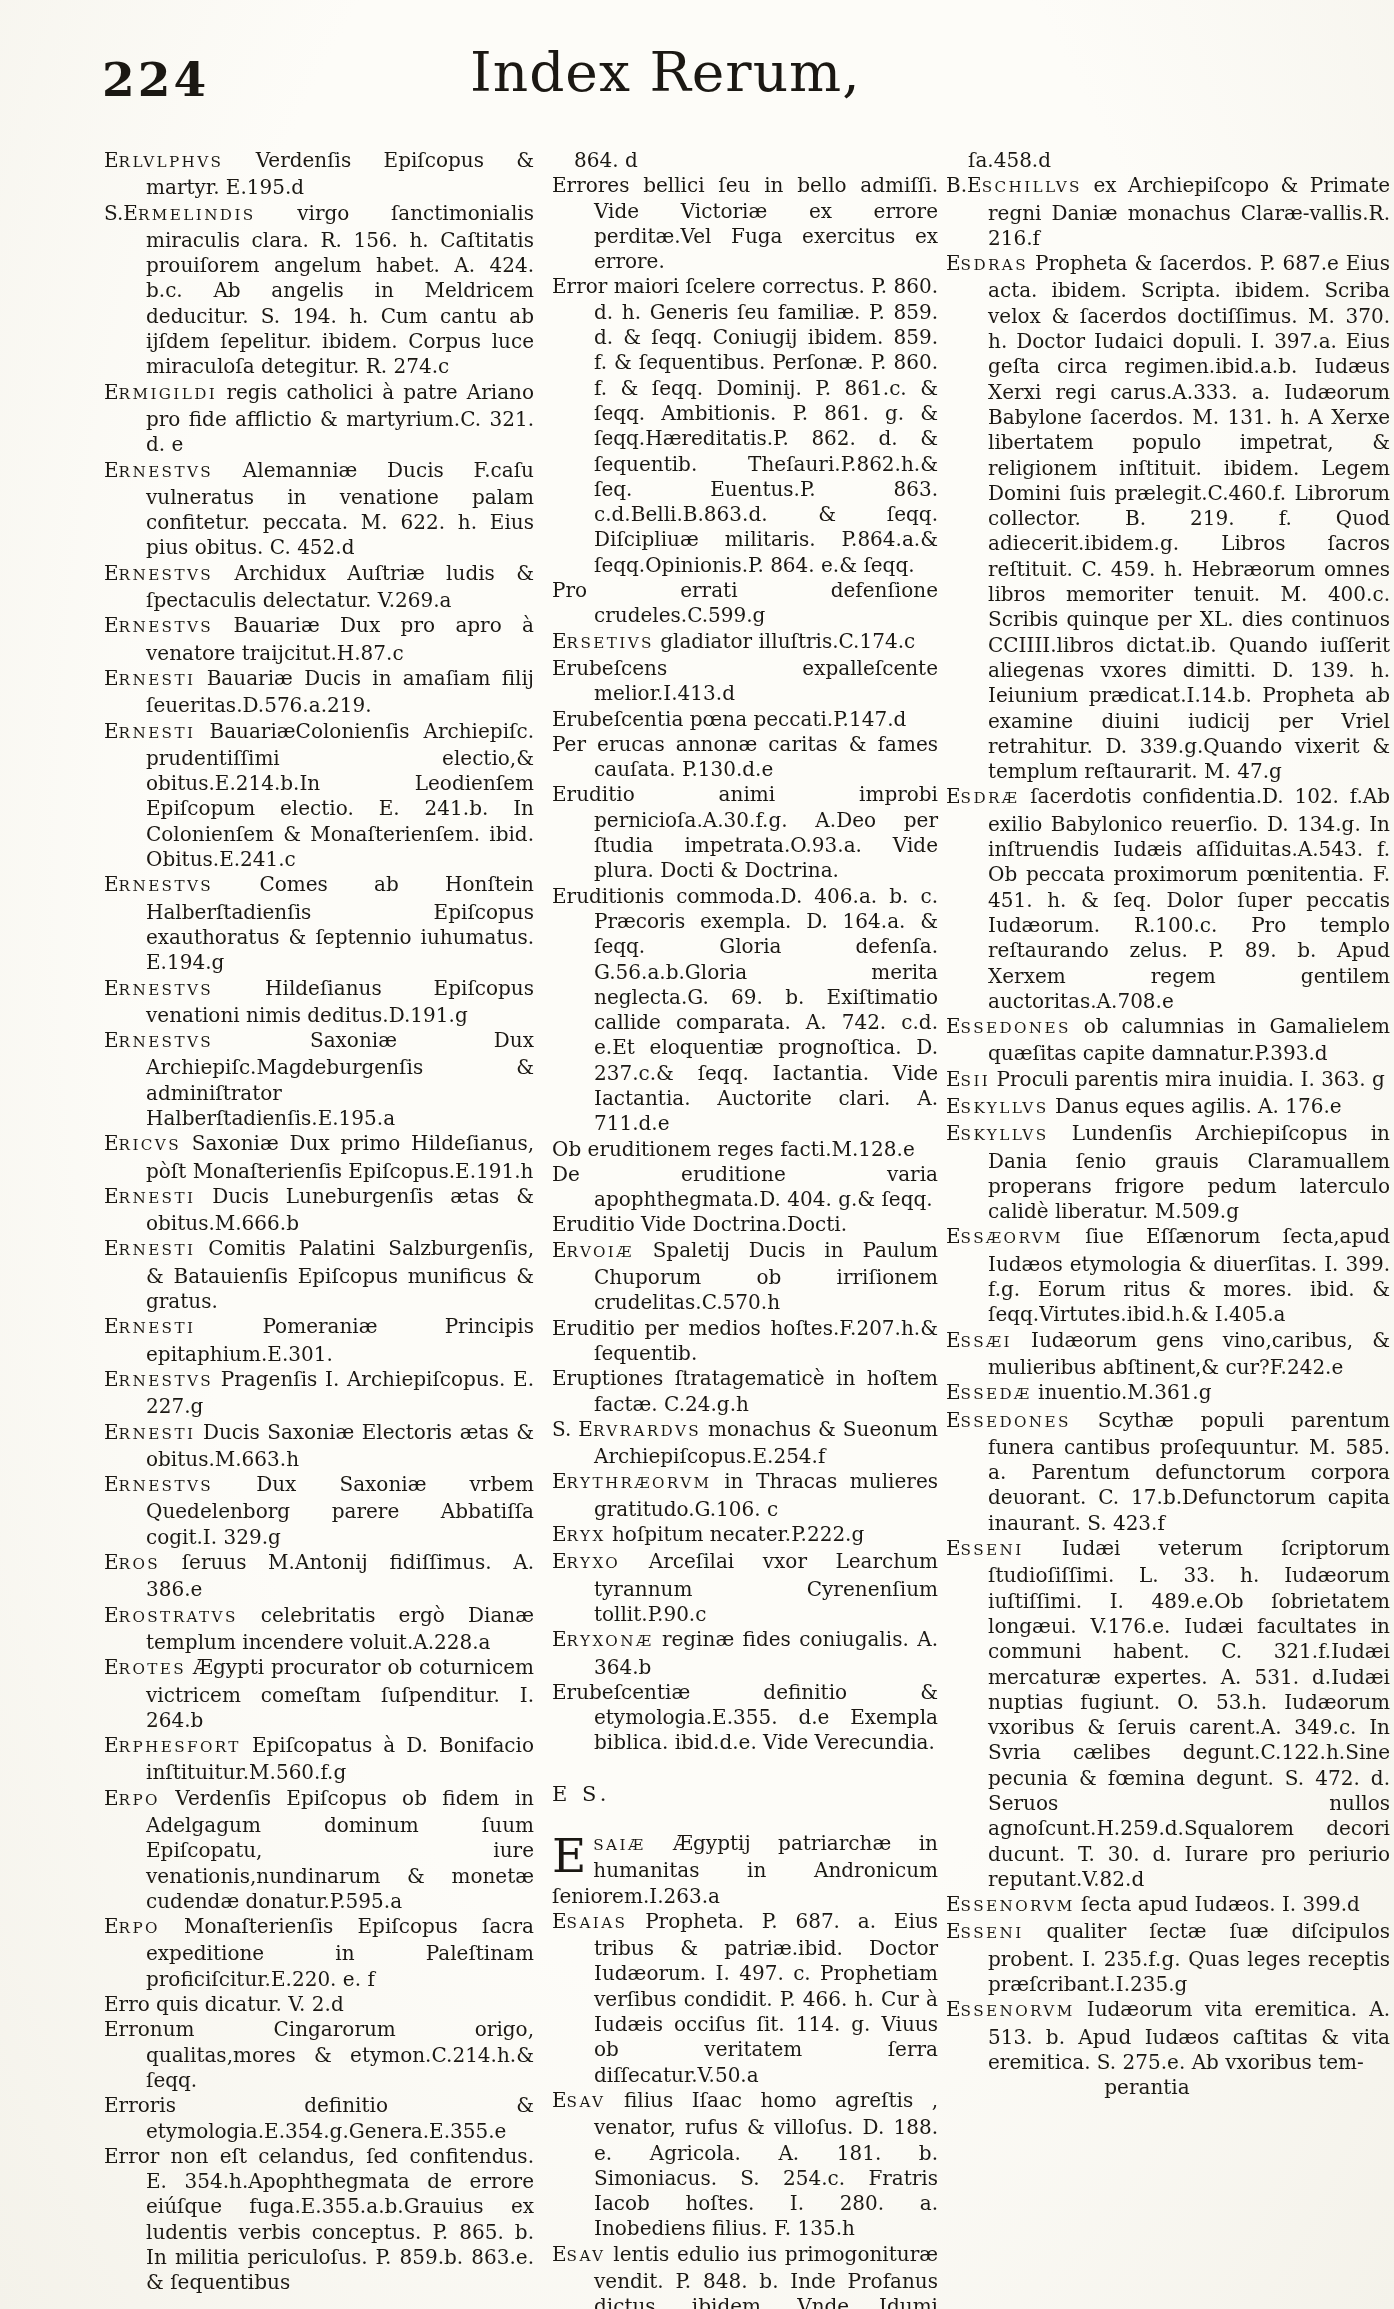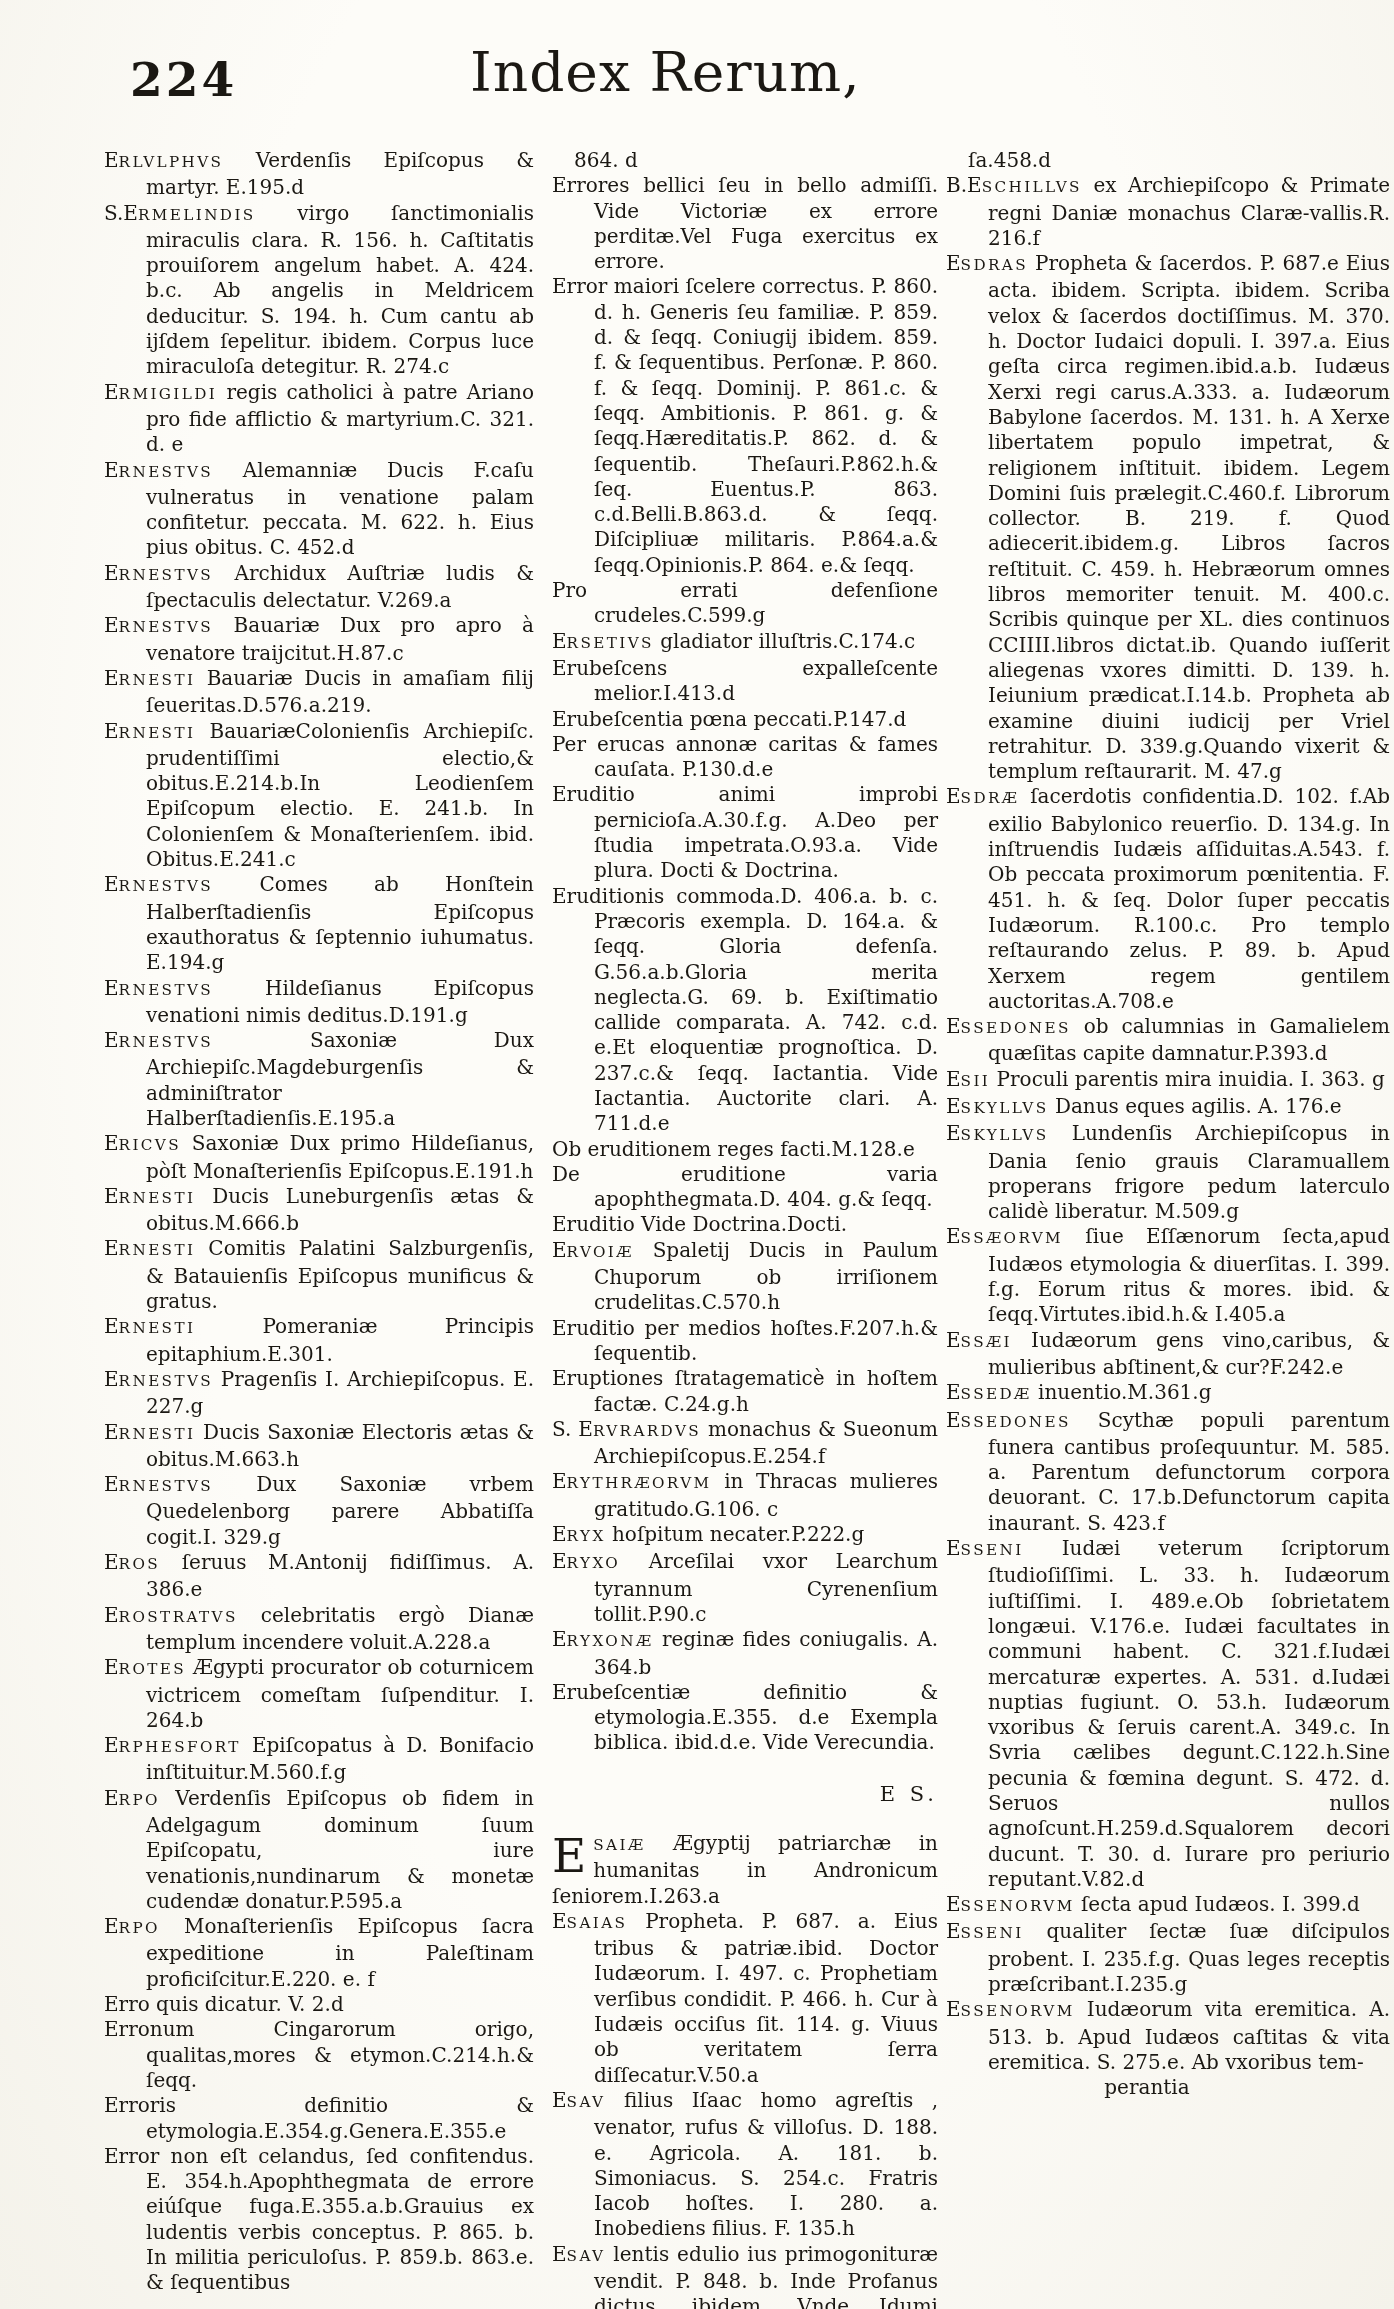--- a/index.html
+++ b/index.html
@@ -8,37 +8,37 @@
     background:#e9e7e1;
     font-family:"DejaVu Serif", serif;
   }
   .page{
     position:relative;width:1394px;height:2309px;overflow:hidden;
     background:radial-gradient(ellipse at 50% 38%, #fdfcf8 55%, #f4f2ea 100%);
     color:#1b1813;
   }
   .page-number{
     position:absolute;left:102px;top:52px;
-    font-size:47px;letter-spacing:3px;font-weight:bold;margin-left:28px;
+    font-size:47px;letter-spacing:3px;font-weight:bold;
   }
   .page-title{
     position:absolute;left:470px;top:40px;width:560px;
     text-align:left;font-size:55px;letter-spacing:1px;
   }
   .col{
     position:absolute;top:148px;
     font-size:20px;line-height:25.3px;
     text-align:justify;
   }
   .col-1{left:104px;width:430px;}
   .col-2{left:552px;width:386px;}
   .col-3{left:946px;width:444px;}
   .en{text-indent:-42px;padding-left:42px;}
   .cont{text-indent:0;padding-left:22px;}
-  .heading{text-align:right;text-indent:0;padding:26px 0 24px 0;font-size:1.05em;letter-spacing:4px;}
+  .heading{text-align:left;text-indent:0;padding:26px 0 24px 0;font-size:1.05em;letter-spacing:4px;}
   .catchword{text-align:center;text-indent:0;padding-right:84px;}
   .lc{font-size:0.76em;letter-spacing:2.4px;}
   .it{}
   .dc{float:left;font-size:47px;line-height:44px;padding:3px 7px 0 0;}
   .dropcap{text-indent:0;padding-left:0;}
 </style>
 </head>
 <body>
 
 <div class="page">

